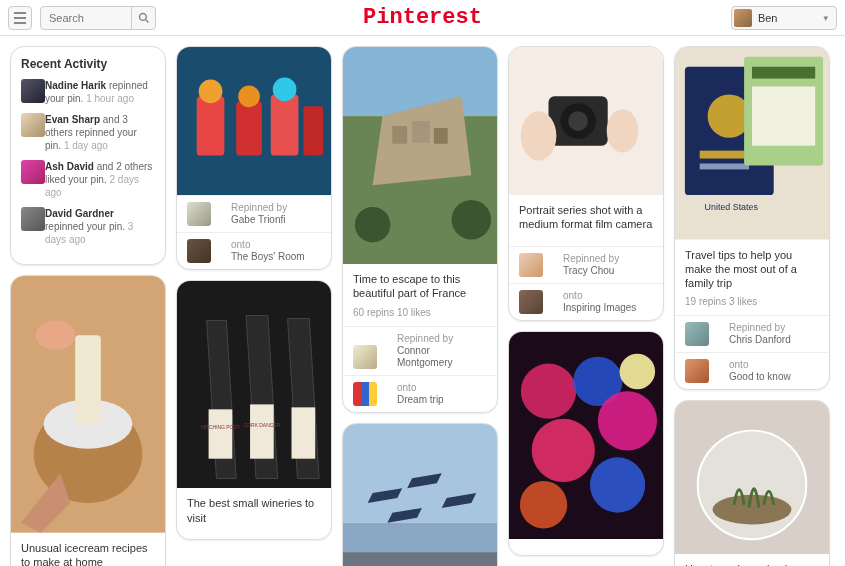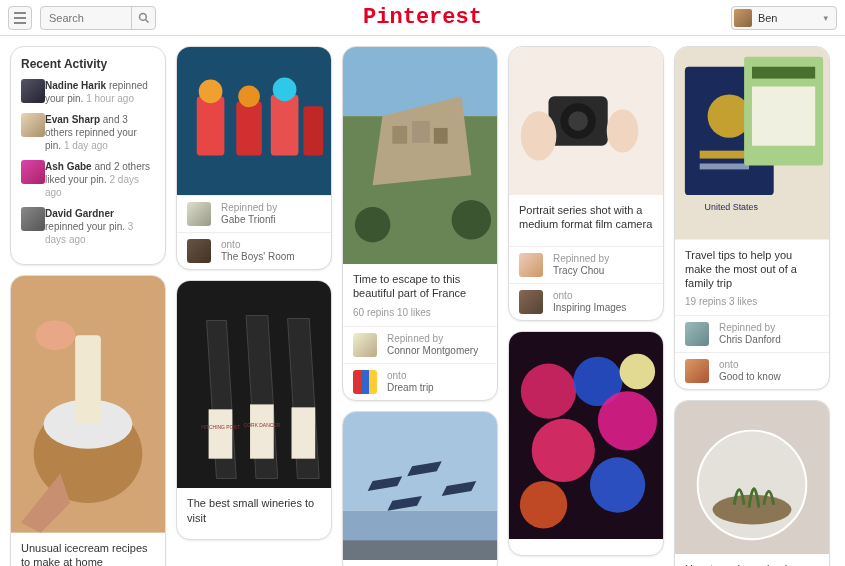--- a/index.html
+++ b/index.html
@@ -14,21 +14,21 @@
 .user-menu{margin-left:auto;display:flex;align-items:center;border:1px solid #ccc;border-radius:4px;background:#f7f7f7;height:24px;padding:2px 8px 2px 2px;gap:6px;cursor:pointer}
 .user-menu .av{width:18px;height:18px;background:linear-gradient(135deg,#c96,#864);border-radius:2px}
 .user-menu .chev{margin-left:40px;font-size:9px;color:#888}
 .grid{padding:10px;display:flex;gap:10px;align-items:flex-start}
 .col{width:156px;display:flex;flex-direction:column;gap:10px}
 .card{border:1px solid #ddd;border-radius:14px;background:#fff;overflow:hidden;box-shadow:0 1px 2px rgba(0,0,0,0.08)}
 .card .img{width:100%;display:block}
 .card .body{padding:8px 10px}
 .card .title{font-size:11px;color:#333;line-height:1.3;margin-bottom:6px}
 .card .stats{font-size:10px;color:#999}
-.card .meta{border-top:1px solid #eee;padding:6px 10px;display:flex;gap:10px;align-items:center}
+.card .meta{border-top:1px solid #eee;padding:6px 10px;display:flex;gap:20px;align-items:flex-end}
 .card .meta .thumb{width:24px;height:24px;background:#ccc;border-radius:3px;flex-shrink:0}
 .card .meta .txt{font-size:10px;line-height:1.2}
 .card .meta .txt .lbl{color:#999}
 .card .meta .txt .nm{color:#666;font-weight:normal}
 .activity{padding:10px}
 .activity h3{font-size:12px;font-weight:bold;margin-bottom:8px}
 .act-item{display:flex;gap:0;margin-bottom:8px}
 .act-item .av{width:24px;height:24px;background:#bbb;border-radius:3px;flex-shrink:0}
 .act-item .tx{font-size:10px;line-height:1.3;color:#666}
 .act-item .tx b{color:#333}
@@ -70,21 +70,21 @@
       <div class="act-item">
             <div class="av" style="background:linear-gradient(135deg,#556,#223)"></div>
             <div class="tx"><b>Nadine Harik</b> <span>repinned your pin.</span> <span class="tm">1 hour ago</span></div>
           </div>
       <div class="act-item">
             <div class="av" style="background:linear-gradient(135deg,#e8d5b5,#a8906a)"></div>
             <div class="tx"><b>Evan Sharp</b> <span>and 3 others repinned your pin.</span> <span class="tm">1 day ago</span></div>
           </div>
       <div class="act-item">
             <div class="av" style="background:linear-gradient(135deg,#d4a,#a26)"></div>
-            <div class="tx"><b>Ash Gabe</b> <span>and 2 others liked your pin.</span> <span class="tm">2 days ago</span></div>
+            <div class="tx"><b>Ash David</b> <span>and 2 others liked your pin.</span> <span class="tm">2 days ago</span></div>
           </div>
       <div class="act-item">
             <div class="av" style="background:linear-gradient(135deg,#888,#555)"></div>
             <div class="tx"><b>David Gardner</b> <span>repinned your pin.</span> <span class="tm">3 days ago</span></div>
           </div>
     </div>
   </div>
 
   <div class="card">
     <svg class="img" viewBox="0 0 156 260" preserveAspectRatio="none">

